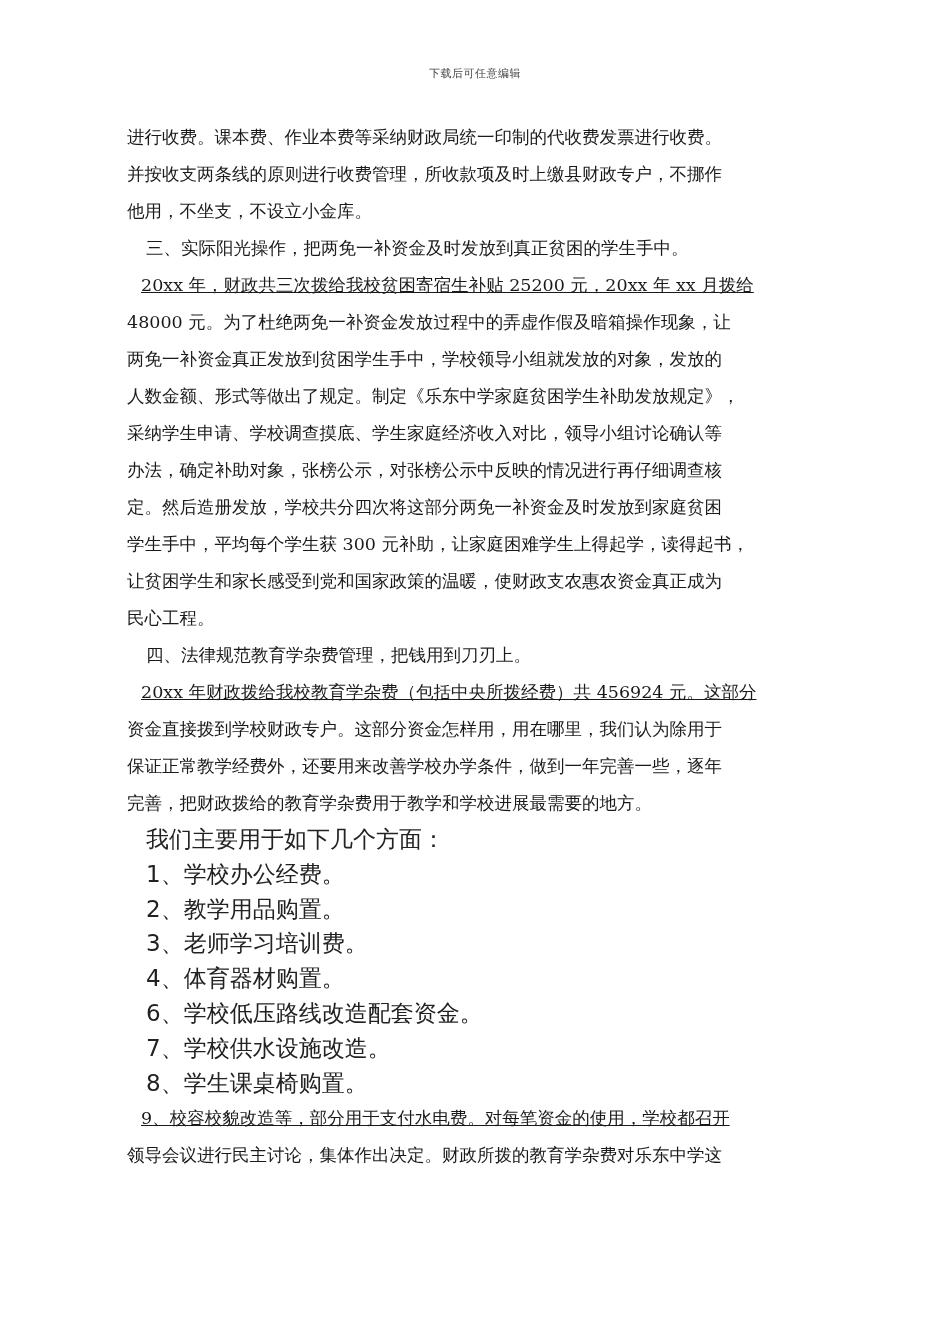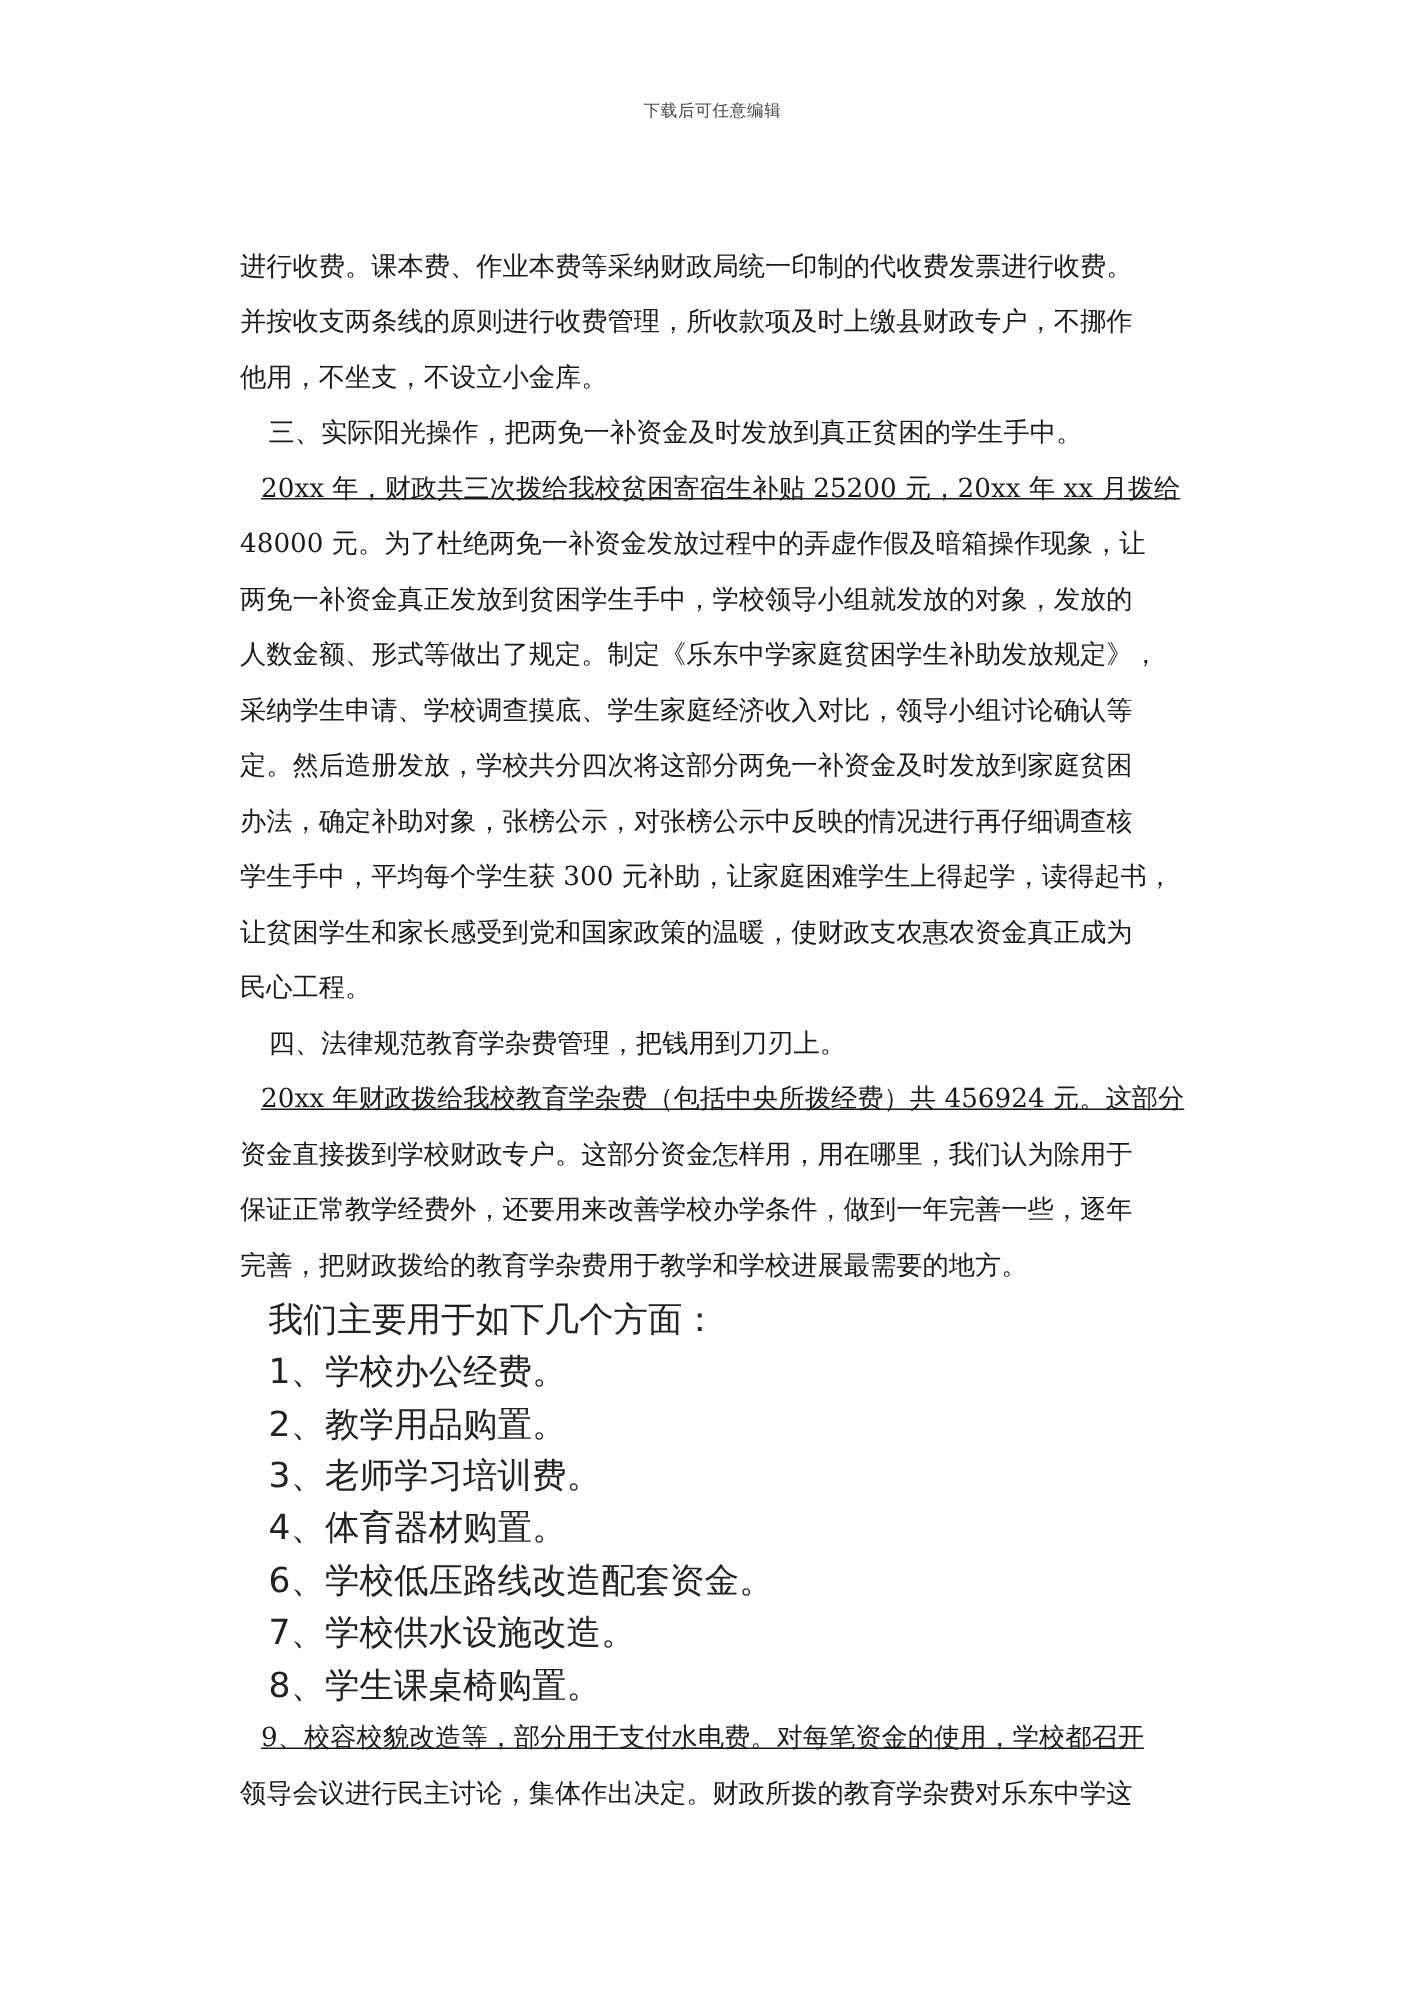--- a/index.html
+++ b/index.html
@@ -21,23 +21,22 @@
       left: 0;
       width: 950px;
       text-align: center;
       font-size: 11px;
       color: #444;
       letter-spacing: 0.5px;
     }
     .content {
       position: absolute;
       top: 119px;
-      left: 160px;
+      left: 127px;
       width: 676px;
-      margin-top: 41px;
     }
     .line {
       height: 37px;
       line-height: 37px;
       font-size: 17.5px;
       white-space: nowrap;
       overflow: visible;
     }
     .indent { padding-left: 19px; }
     .indent-s { padding-left: 14px; text-decoration: underline; }
@@ -64,22 +63,22 @@
   </div>
 
   <div class="line indent">三、实际阳光操作，把两免一补资金及时发放到真正贫困的学生手中。</div>
 
   <div>
     <div class="line indent-s">20xx 年，财政共三次拨给我校贫困寄宿生补贴 25200 元，20xx 年 xx 月拨给</div>
     <div class="line">48000 元。为了杜绝两免一补资金发放过程中的弄虚作假及暗箱操作现象，让</div>
     <div class="line">两免一补资金真正发放到贫困学生手中，学校领导小组就发放的对象，发放的</div>
     <div class="line">人数金额、形式等做出了规定。制定《乐东中学家庭贫困学生补助发放规定》，</div>
     <div class="line">采纳学生申请、学校调查摸底、学生家庭经济收入对比，领导小组讨论确认等</div>
+    <div class="line">办法，确定补助对象，张榜公示，对张榜公示中反映的情况进行再仔细调查核</div>
     <div class="line">定。然后造册发放，学校共分四次将这部分两免一补资金及时发放到家庭贫困</div>
-    <div class="line">办法，确定补助对象，张榜公示，对张榜公示中反映的情况进行再仔细调查核</div>
     <div class="line">学生手中，平均每个学生获 300 元补助，让家庭困难学生上得起学，读得起书，</div>
     <div class="line">让贫困学生和家长感受到党和国家政策的温暖，使财政支农惠农资金真正成为</div>
     <div class="line">民心工程。</div>
   </div>
 
   <div class="line indent">四、法律规范教育学杂费管理，把钱用到刀刃上。</div>
 
   <div>
     <div class="line indent-s">20xx 年财政拨给我校教育学杂费（包括中央所拨经费）共 456924 元。这部分</div>
     <div class="line">资金直接拨到学校财政专户。这部分资金怎样用，用在哪里，我们认为除用于</div>

